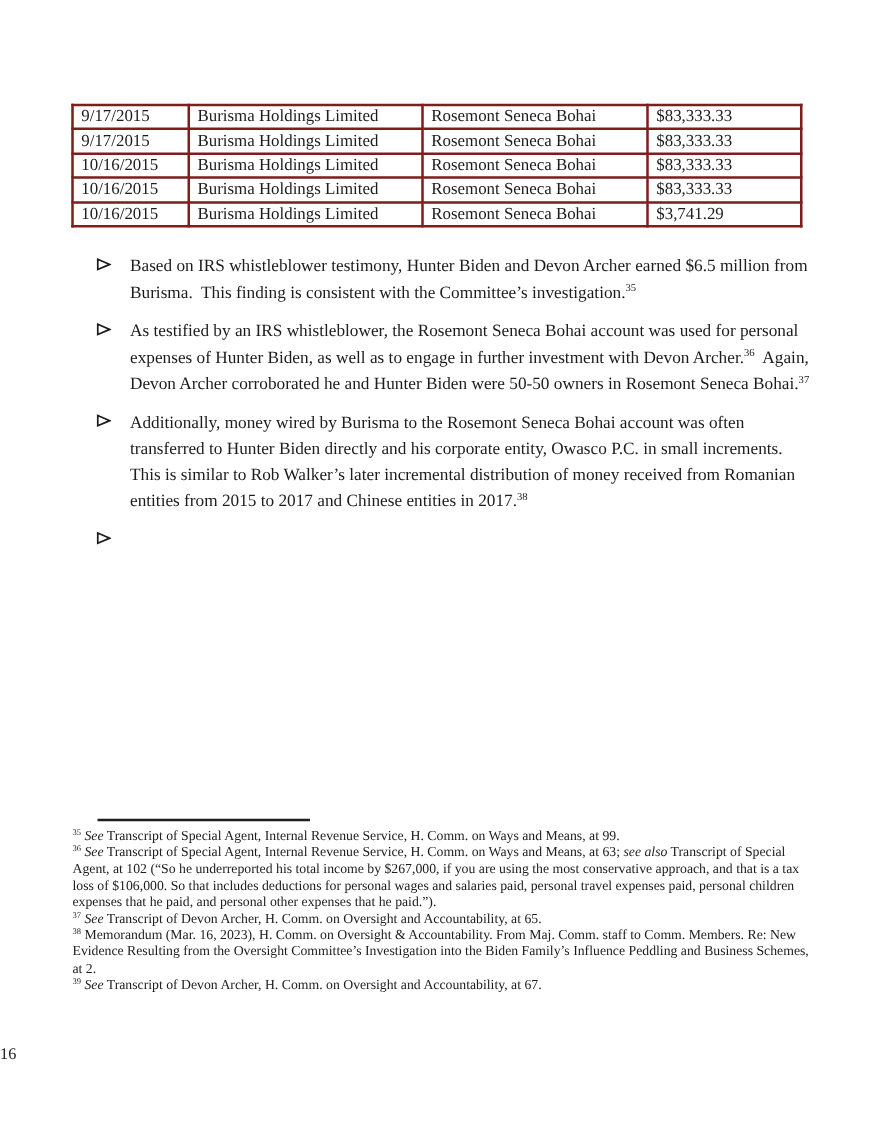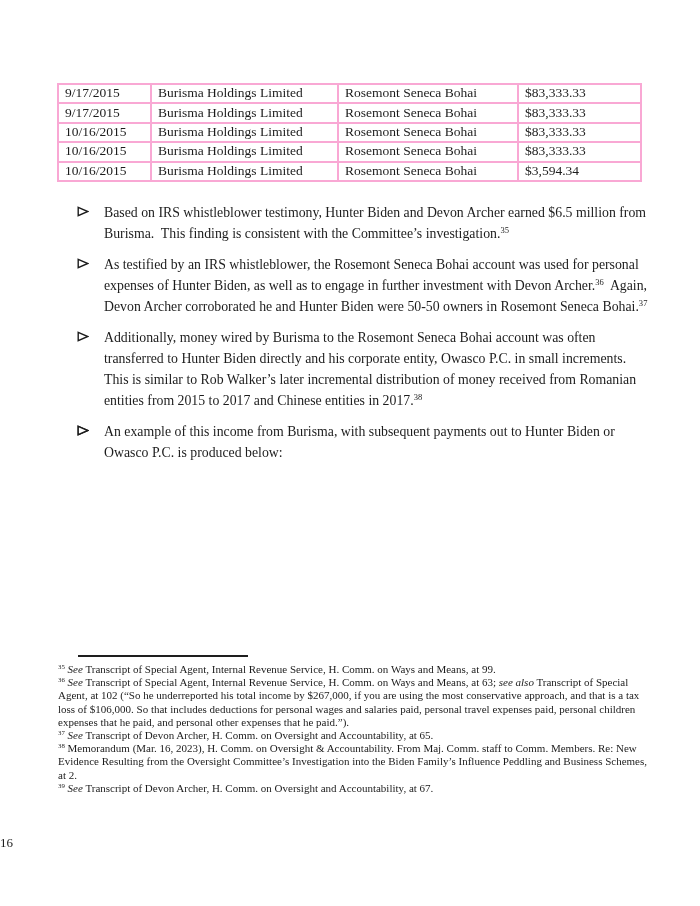--- a/index.html
+++ b/index.html
@@ -13,21 +13,21 @@
   }
 
   
   .payments-table{
     position:absolute;left:57px;top:83px;
     width:583px;
     border-collapse:collapse;table-layout:fixed;
     font-size:13.5px;
   }
   .payments-table td{
-    border:2px solid #f9a8d4;
+    border:2px solid #7f1d1d;
     height:16.4px;
     padding:0 4px 1px 6px;
     vertical-align:middle;
     white-space:nowrap;overflow:hidden;
   }
   .payments-table .total-cell{font-weight:bold;}
 
   
   .bullets{
     position:absolute;left:57px;top:202px;
@@ -107,41 +107,38 @@
         <tr>
           <td>10/16/2015</td>
           <td>Burisma Holdings Limited</td>
           <td>Rosemont Seneca Bohai</td>
           <td>$83,333.33</td>
         </tr>
         <tr>
           <td>10/16/2015</td>
           <td>Burisma Holdings Limited</td>
           <td>Rosemont Seneca Bohai</td>
-          <td>$3,594.34</td>
+          <td>$3,741.29</td>
         </tr>
     </tbody>
   </table>
 
   <ul class="bullets">
       <li><span class="bullet-marker"><svg width="12" height="11" viewBox="0 0 12 11">
             <path d="M1.2 1.4 L10.8 5.5 L1.2 9.6 Z" fill="#ffffff" stroke="#1c1c1c" stroke-width="1.4" stroke-linejoin="miter"></path>
           </svg></span><span><span>Based on IRS whistleblower testimony, Hunter Biden and Devon Archer earned $6.5 million from Burisma.&nbsp; This finding is consistent with the Committee’s investigation.</span><sup>35</sup></span></li>
       <li><span class="bullet-marker"><svg width="12" height="11" viewBox="0 0 12 11">
             <path d="M1.2 1.4 L10.8 5.5 L1.2 9.6 Z" fill="#ffffff" stroke="#1c1c1c" stroke-width="1.4" stroke-linejoin="miter"></path>
           </svg></span><span><span>As testified by an IRS whistleblower, the Rosemont Seneca Bohai account was used for personal expenses of Hunter Biden, as well as to engage in further investment with Devon Archer.</span><sup>36</sup><span>&nbsp; Again, Devon Archer corroborated he and Hunter Biden were 50-50 owners in Rosemont Seneca Bohai.</span><sup>37</sup></span></li>
       <li><span class="bullet-marker"><svg width="12" height="11" viewBox="0 0 12 11">
             <path d="M1.2 1.4 L10.8 5.5 L1.2 9.6 Z" fill="#ffffff" stroke="#1c1c1c" stroke-width="1.4" stroke-linejoin="miter"></path>
           </svg></span><span><span>Additionally, money wired by Burisma to the Rosemont Seneca Bohai account was often transferred to Hunter Biden directly and his corporate entity, Owasco P.C. in small increments.&nbsp; This is similar to Rob Walker’s later incremental distribution of money received from Romanian entities from 2015 to 2017 and Chinese entities in 2017.</span><sup>38</sup></span></li>
       <li><span class="bullet-marker"><svg width="12" height="11" viewBox="0 0 12 11">
             <path d="M1.2 1.4 L10.8 5.5 L1.2 9.6 Z" fill="#ffffff" stroke="#1c1c1c" stroke-width="1.4" stroke-linejoin="miter"></path>
           </svg></span></li>
-      <li><span class="bullet-marker"><svg width="12" height="11" viewBox="0 0 12 11">
-            <path d="M1.2 1.4 L10.8 5.5 L1.2 9.6 Z" fill="#ffffff" stroke="#1c1c1c" stroke-width="1.4" stroke-linejoin="miter"></path>
-          </svg></span><span><span>An example of this income from Burisma, with subsequent payments out to Hunter Biden or Owasco P.C. is produced below:</span></span></li>
     </ul>
 
   <div class="footnotes">
     <div class="fn-separator"></div>
     <div>
         <p><sup>35</sup><span> </span><i>See</i><span> Transcript of Special Agent, Internal Revenue Service, H. Comm. on Ways and Means, at 99.</span></p>
         <p><sup>36</sup><span> </span><i>See</i><span> Transcript of Special Agent, Internal Revenue Service, H. Comm. on Ways and Means, at 63; </span><i>see also</i><span> Transcript of Special Agent, at 102 (“So he underreported his total income by $267,000, if you are using the most conservative approach, and that is a tax loss of $106,000. So that includes deductions for personal wages and salaries paid, personal travel expenses paid, personal children expenses that he paid, and personal other expenses that he paid.”).</span></p>
         <p><sup>37</sup><span> </span><i>See</i><span> Transcript of Devon Archer, H. Comm. on Oversight and Accountability, at 65.</span></p>
         <p><sup>38</sup><span> Memorandum (Mar. 16, 2023), H. Comm. on Oversight &amp; Accountability. From Maj. Comm. staff to Comm. Members. Re: New Evidence Resulting from the Oversight Committee’s Investigation into the Biden Family’s Influence Peddling and Business Schemes, at 2.</span></p>
         <p><sup>39</sup><span> </span><i>See</i><span> Transcript of Devon Archer, H. Comm. on Oversight and Accountability, at 67.</span></p>

